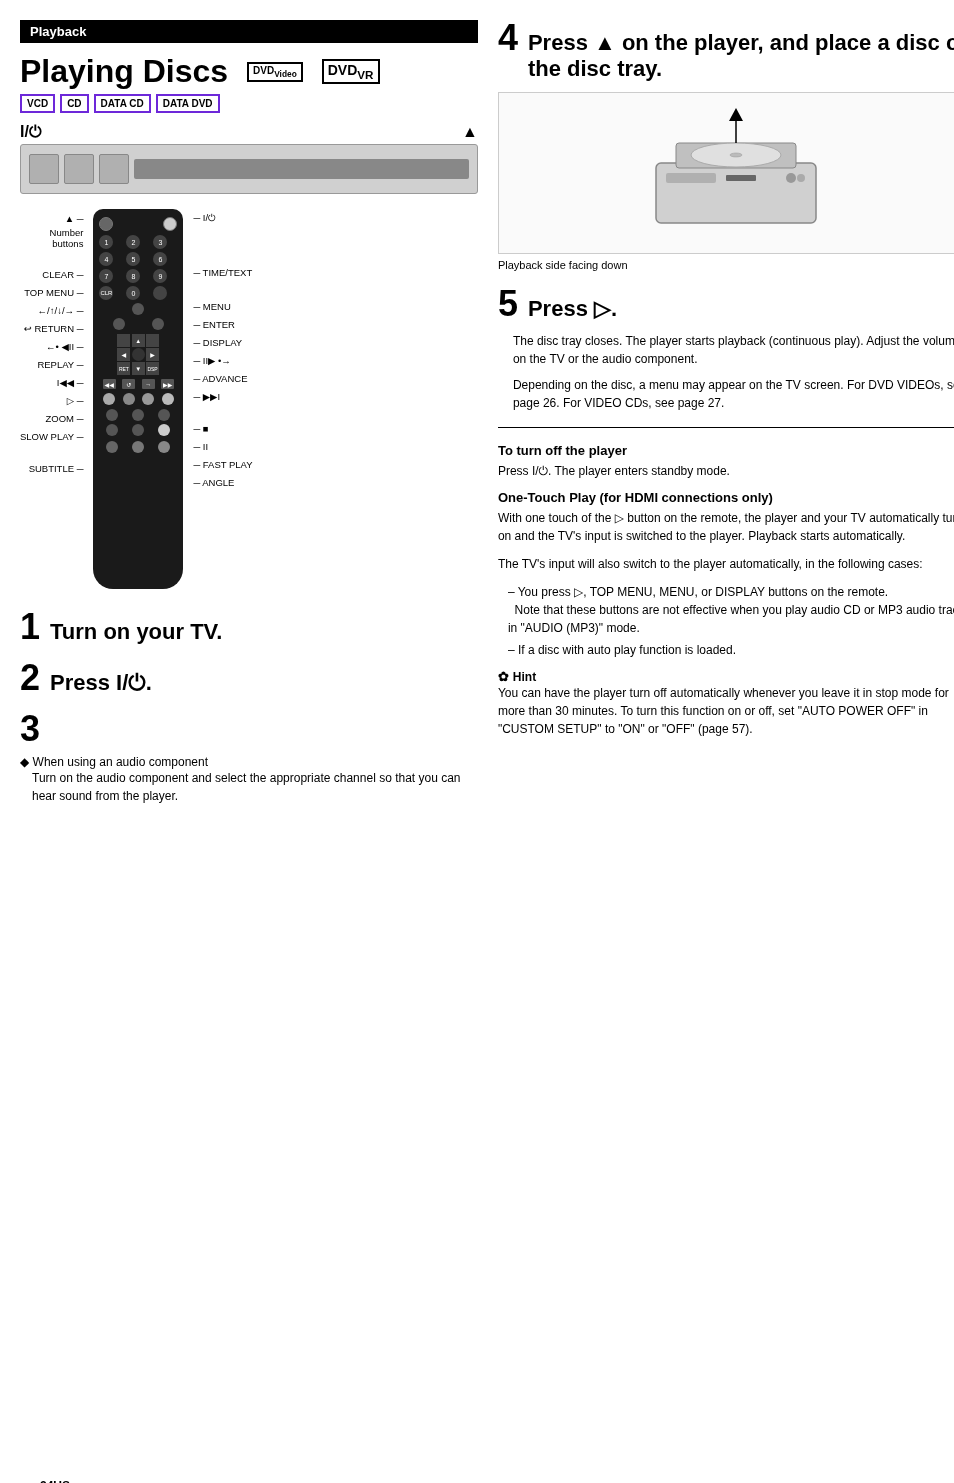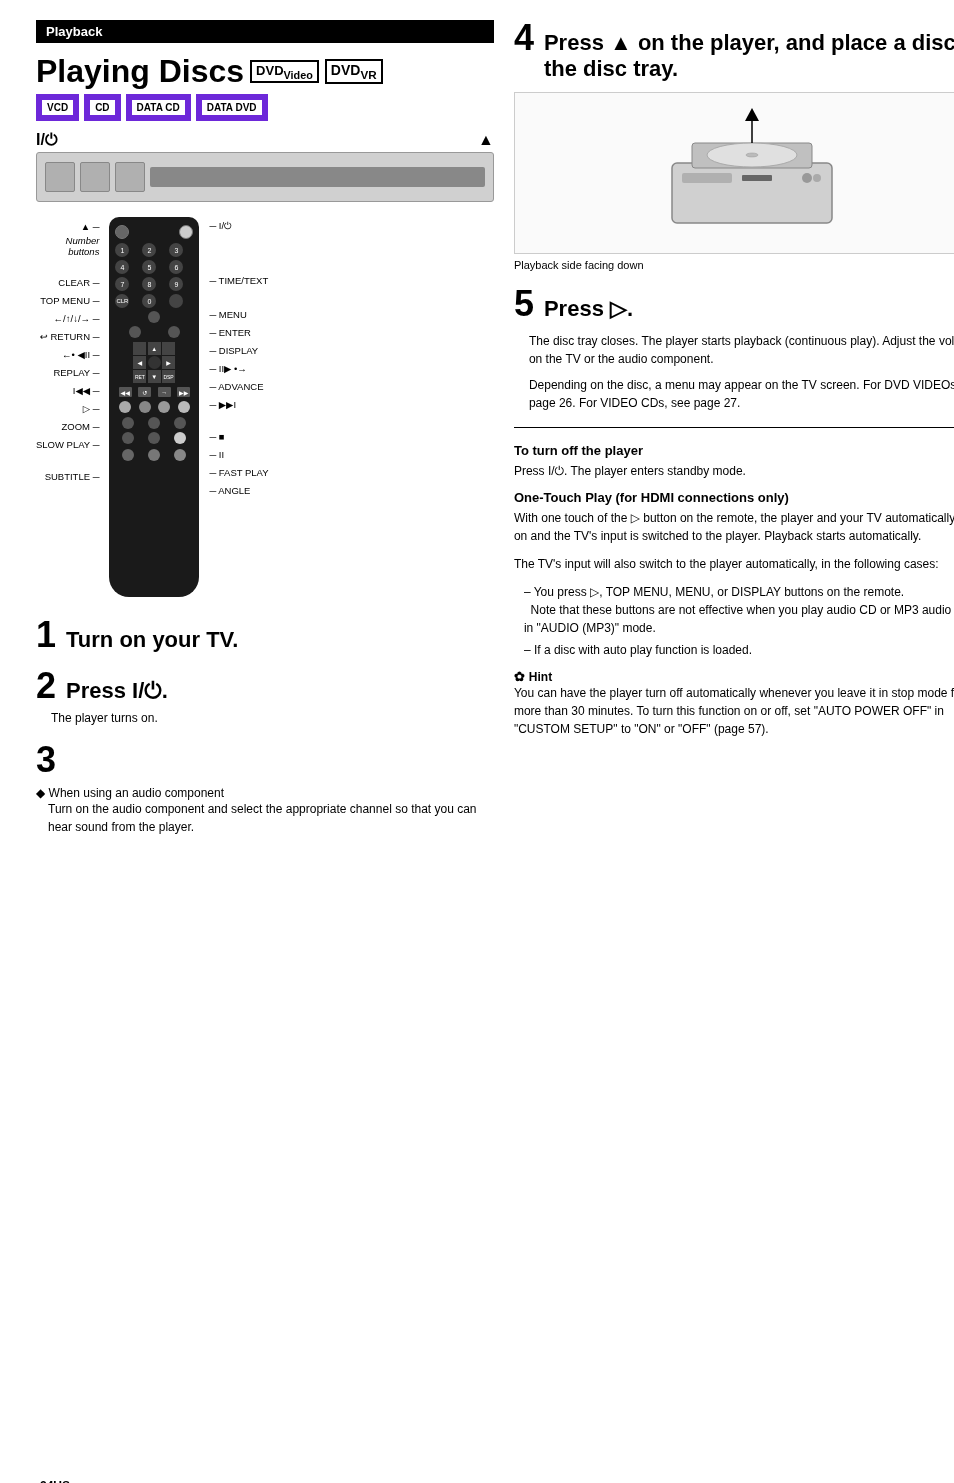--- a/index.html
+++ b/index.html
@@ -13,64 +13,63 @@
       padding: 20px;
     }
     .page-container {
       display: flex;
       gap: 20px;
       width: 100%;
     }
     .left-col {
       width: 48%;
       flex-shrink: 0;
-      margin-left: 16px;
     }
     .right-col {
       width: 50%;
       flex-shrink: 0;
     }
     .playback-header {
       background: #000;
       color: #fff;
       font-weight: bold;
       padding: 4px 10px;
       font-size: 13px;
       margin-bottom: 10px;
     }
     .title-row {
       display: flex;
       align-items: center;
-      gap: 6px;
+      gap: 19px;
       margin-bottom: 4px;
       flex-wrap: wrap;
     }
     .playing-discs-title {
       font-size: 32px;
       font-weight: bold;
       font-family: Arial Black, sans-serif;
     }
     .badge {
       border: 2px solid #000;
       font-size: 14px;
       font-weight: bold;
       padding: 1px 4px;
       white-space: nowrap;
     }
     .badge-dvdvideo {
-      font-size: 13px;
+      font-size: 10px;
     }
     .badge-row {
       display: flex;
       gap: 5px;
       margin-bottom: 10px;
       flex-wrap: wrap;
     }
     .badge-outline {
-      border: 6px solid #6d28d9;
+      border: 2px solid #6d28d9;
       font-size: 10px;
       font-weight: bold;
       padding: 2px 5px;
     }
     .intro-text {
       font-size: 12px;
       line-height: 1.5;
       margin-bottom: 15px;
     }
 
@@ -381,21 +380,21 @@
             <div class="chassis-btn"></div>
             <div class="chassis-display"></div>
           </div>
         </div>
       </div>
 
       <div class="remote-diagram-container">
 
         <div class="labels-left-col">
           <div class="label-line">▲ ─</div>
-          <div class="label-line" style="height:22px;font-style:italic;">Number<br>buttons</div>
+          <div class="label-line" style="height:22px;">Number<br>buttons</div>
           <div class="label-line" style="height:16px;"></div>
           <div class="label-line">CLEAR ─</div>
           <div class="label-line">TOP MENU ─</div>
           <div class="label-line">←/↑/↓/→ ─</div>
           <div class="label-line">↩ RETURN ─</div>
           <div class="label-line">←• ◀II ─</div>
           <div class="label-line">REPLAY ─</div>
           <div class="label-line">I◀◀ ─</div>
           <div class="label-line">▷ ─</div>
           <div class="label-line">ZOOM ─</div>
@@ -505,21 +504,20 @@
           <span class="step-number">1</span>
           <span class="step-title-large">Turn on your TV.</span>
         </div>
       </div>
 
       <div class="step-block">
         <div class="step-header">
           <span class="step-number">2</span>
           <span class="step-title-large">Press I/⏻.</span>
         </div>
-        <div class="step-body">The player turns on.</div>
       </div>
 
       <div class="step-block">
         <div class="step-header">
           <span class="step-number">3</span>
         </div>
         <div class="audio-component-note">
           <p class="audio-header">◆ When using an audio component</p>
           <p style="font-size:12px; line-height:1.5; padding-left:12px;">Turn on the audio component and select the appropriate channel so that you can hear sound from the player.</p>
         </div>

